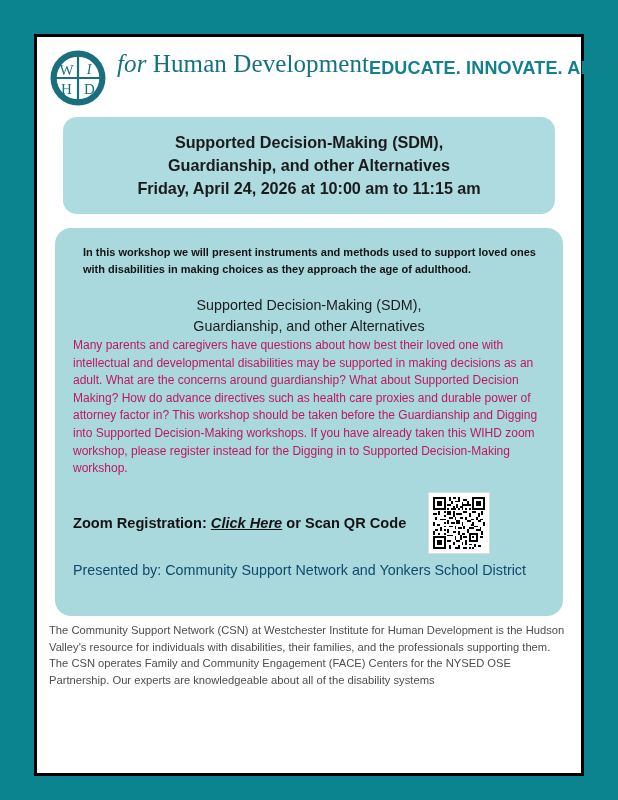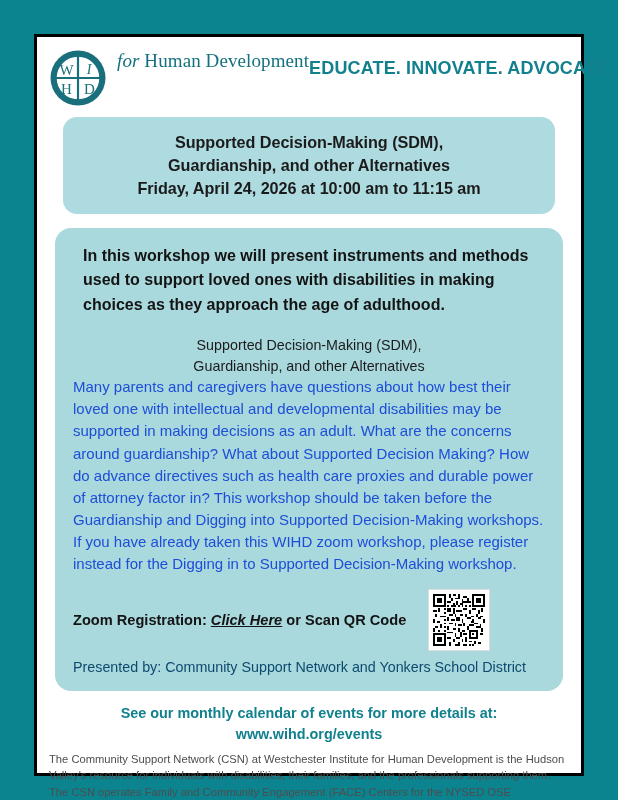--- a/index.html
+++ b/index.html
@@ -47,21 +47,21 @@
     font-family: "Liberation Serif", serif;
     color: #14717e;
     line-height: 1.06;
   }
   .logo-line1 {
     font-size: 25.5px;
     letter-spacing: .1px;
     white-space: nowrap;
   }
   .logo-line2 {
-    font-size: 19px;
+    font-size: 25px;
     letter-spacing: .1px;
     white-space: nowrap;
   }
   .logo-line2 .ital { font-style: italic; }
 
   .tagline {
     margin-left: auto;
     margin-top: 9px;
     font-size: 18px;
     font-weight: bold;
@@ -91,38 +91,38 @@
   .body-box {
     margin: 14px 18px 0 18px;
     background: #a9d8dd;
     border-radius: 16px;
     padding: 16px 18px 16px 18px;
     min-height: 388px;
     position: relative;
   }
 
   .intro {
-    font-size: 16px;
+    font-size: 11px;
     font-weight: bold;
     color: #141414;
     line-height: 1.52;
     padding: 0 2px 0 10px;
   }
 
   .subhead {
     text-align: center;
     font-size: 14.3px;
     color: #1c1c1c;
     line-height: 1.45;
     margin-top: 18px;
   }
 
   .bodytext {
-    font-size: 15px;
-    color: #1d4ed8;
+    font-size: 12px;
+    color: #be185d;
     line-height: 1.47;
     margin-top: 0px;
     text-align: left;
   }
 
   .reg-row {
     display: flex;
     align-items: center;
     margin-top: 14px;
     min-height: 46px;
@@ -354,23 +354,19 @@
             <rect x="24" y="18" width="2" height="1"></rect>
               <rect x="22" y="17" width="1" height="1"></rect>
           </g>
         </svg>
       </div>
     </div>
 
     <div class="presented">Presented by: Community Support Network and  Yonkers School District</div>
   </div>
 
-  <div class="calendar">
-    <div>See our monthly calendar of events for more details at:</div>
-    <div>www.wihd.org/events</div>
-  </div>
 
   <div class="fineprint">
     <p>The Community Support Network (CSN) at Westchester Institute for Human Development is the Hudson Valley's resource for individuals with disabilities, their families, and the professionals supporting them. The CSN operates Family and Community Engagement (FACE) Centers for the NYSED OSE Partnership. Our experts are knowledgeable about all of the disability systems</p>
 
   </div>
 
 </div>
 
 </body></html>

